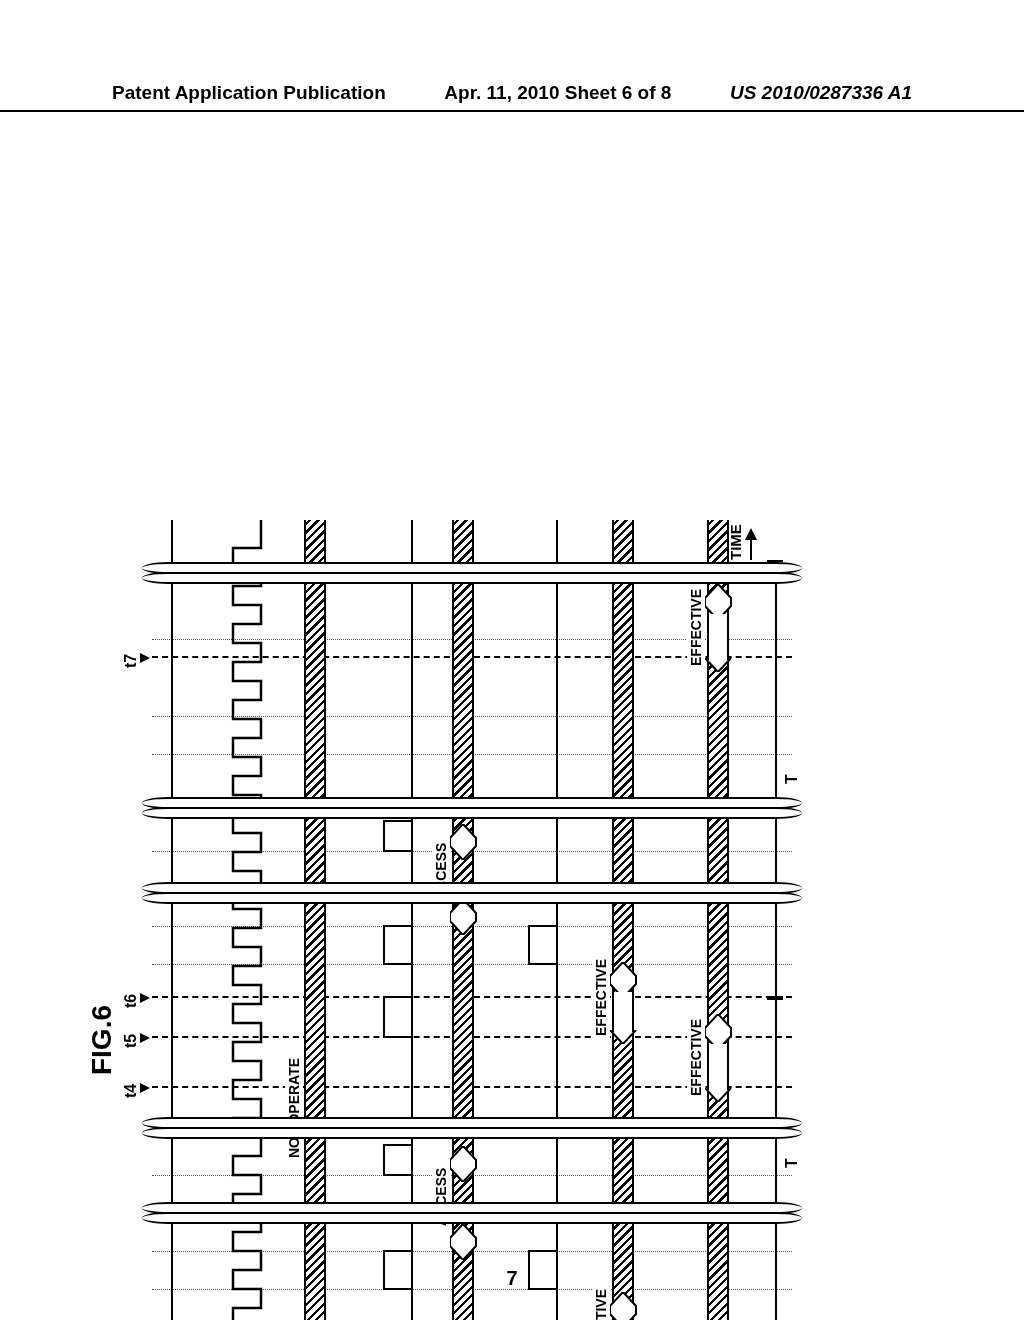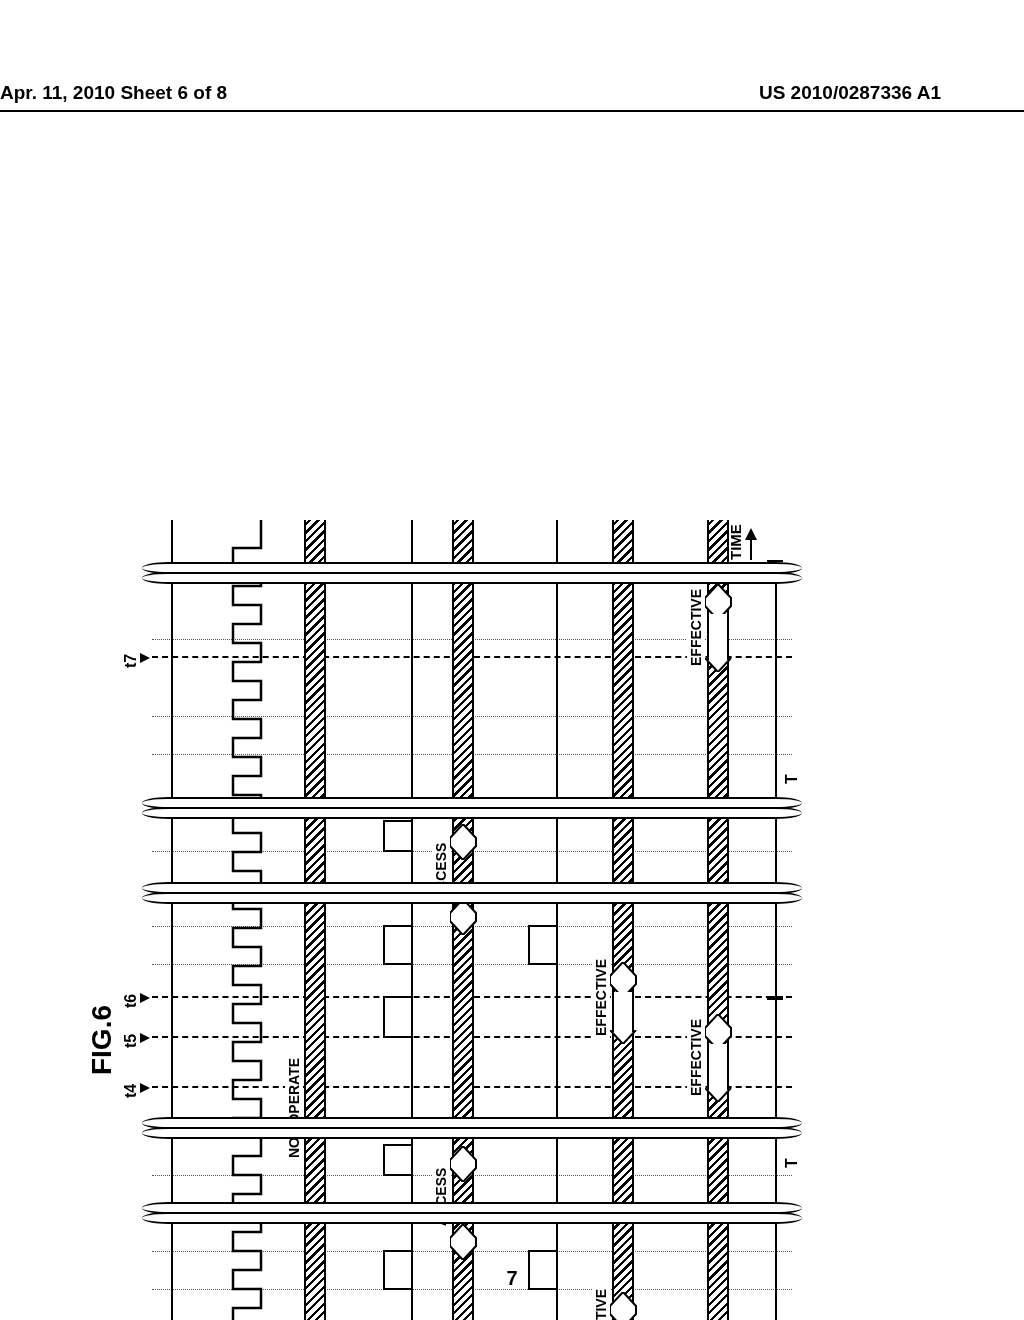--- a/index.html
+++ b/index.html
@@ -18,21 +18,21 @@
     width: 1024px;
     border-bottom: 2px solid #000;
     padding-bottom: 6px;
     display: flex;
     justify-content: space-between;
     font-size: 19px;
     font-weight: bold;
   }
   .header .left  { margin-left: 112px; }
   .header .mid   { }
-  .header .right { margin-right: 83px; }
+  .header .right { margin-right: 112px; font-style: italic; }
 
   .diagram-wrap {
     position: absolute;
     top: 180px;
     left: 132px;
     width: 680px;
     height: 1040px;
   }
 
   .rotator {
@@ -176,20 +176,21 @@
     left:0; width:1024px;
     text-align:center;
     font-size:20px;
     font-weight:bold;
   }
 </style>
 </head>
 <body>
 
 <div class="header">
+  <span class="left">Patent Application Publication</span>
   <span class="mid">Apr. 11, 2010  Sheet 6 of 8</span>
   <span class="right">US 2010/0287336 A1</span>
 </div>
 
 <div class="diagram-wrap">
   <div class="rotator">
 
     <div class="fig-title">FIG.6</div>
 
     <div class="signal-labels">

